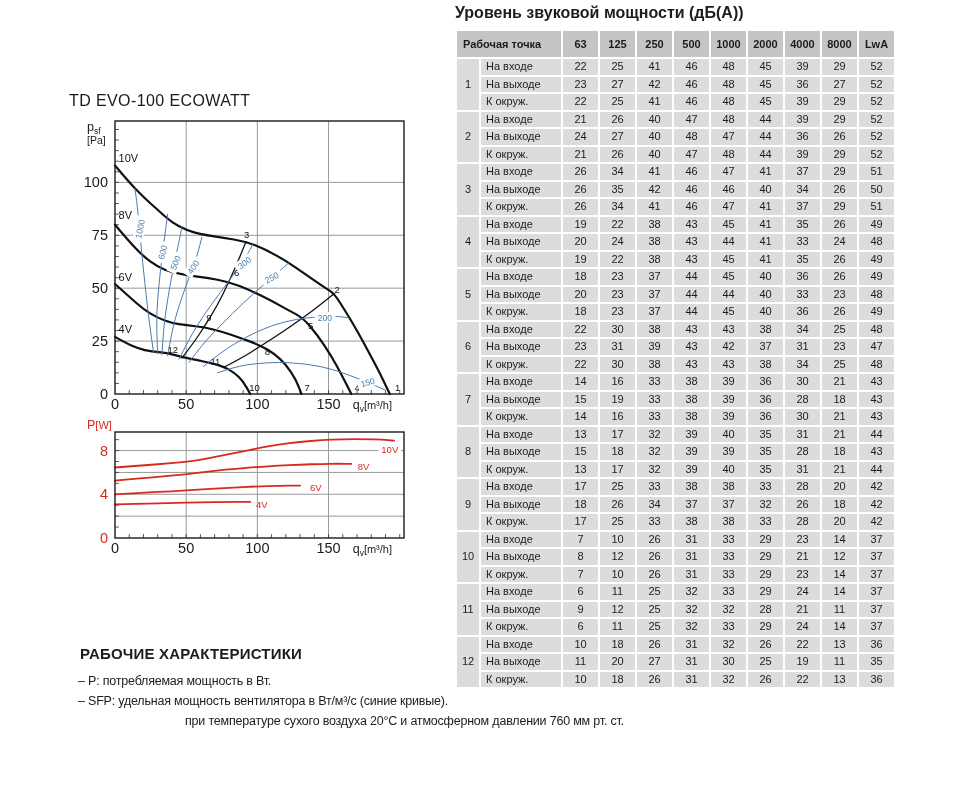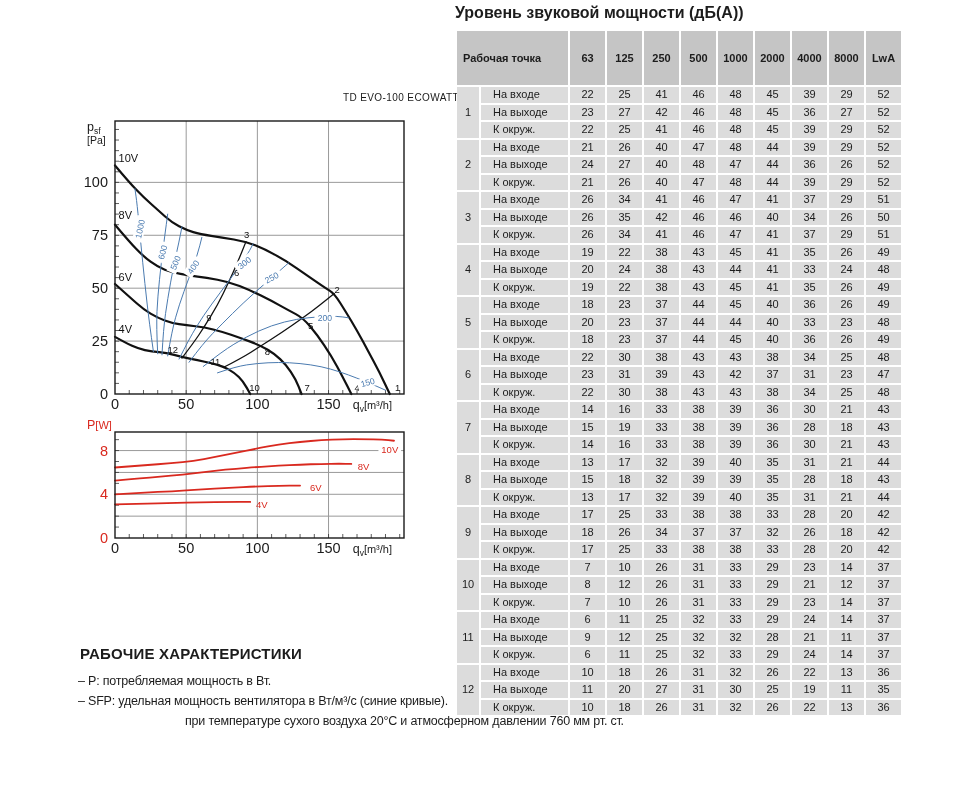--- a/index.html
+++ b/index.html
@@ -1,34 +1,34 @@
 <!DOCTYPE html>
 <html><head>
 <meta charset="utf-8">
 <style>
   html,body{margin:0;padding:0;}
   body{width:970px;height:794px;background:#ffffff;position:relative;overflow:hidden;
        font-family:"Liberation Sans",sans-serif;color:#1c1c1c;}
-  .chart-title{position:absolute;left:69px;top:92px;width:390px;text-align:right;
-       font-size:10px;letter-spacing:.4px;color:#1a1a1a;}
+  .chart-title{position:absolute;left:69px;top:92px;width:390px;text-align:left;
+       font-size:16px;letter-spacing:.4px;color:#1a1a1a;}
   #chart-pressure{position:absolute;left:55px;top:110px;}
   #chart-power{position:absolute;left:55px;top:413px;}
   svg{font-family:"Liberation Sans",sans-serif;}
   .notes{position:absolute;left:78px;top:645px;width:530px;}
   .notes h3{margin:0 0 9px 2px;font-size:15px;letter-spacing:.2px;}
   .note{font-size:12.5px;line-height:20px;letter-spacing:-0.2px;white-space:nowrap;}
   .note.indent{padding-left:107px;}
   .note sub{font-size:9px;}
   .sound{position:absolute;left:455px;top:4px;width:470px;}
   .sound h3{margin:0 0 7px 0;font-size:16px;}
   table{border-collapse:separate;border-spacing:2px;}
-  th{background:#c5c5c5;font-size:11px;font-weight:bold;padding:21px 1px;text-align:center;}
+  th{background:#c5c5c5;font-size:11px;font-weight:bold;padding:7px 1px;text-align:center;}
   th.left{text-align:left;padding-left:6px;}
   td{background:#dcdcdc;font-size:11px;text-align:center;height:15.5px;line-height:15.5px;padding:0 1px;}
-  td.loc{text-align:left;padding-left:12px;width:74px;}
+  td.loc{text-align:left;padding-left:5px;width:74px;}
   td.pt{width:20px;}
   td.val{width:33px;}
 </style>
 </head>
 <body>
 
 <div class="chart-title">TD EVO-100 ECOWATT</div>
 <svg id="chart-pressure" width="390" height="304">
     <line x1="131.1822660098522" y1="11" x2="131.1822660098522" y2="284" stroke="#999999" stroke-width="1"></line>
     <line x1="202.36453201970443" y1="11" x2="202.36453201970443" y2="284" stroke="#999999" stroke-width="1"></line>

